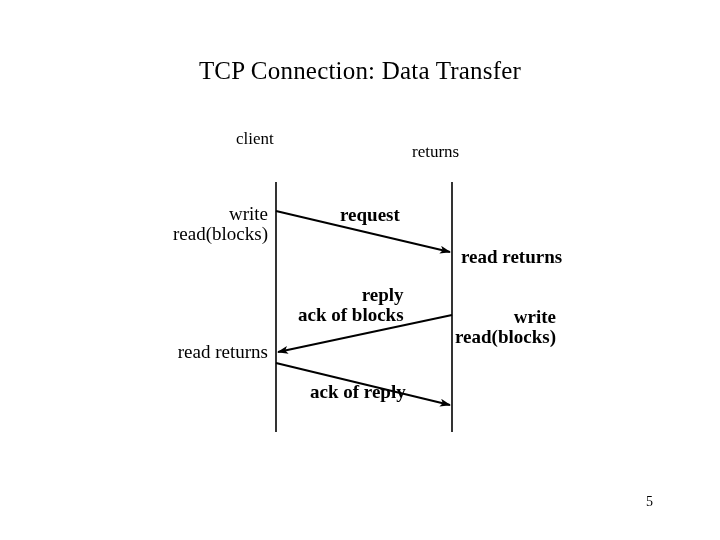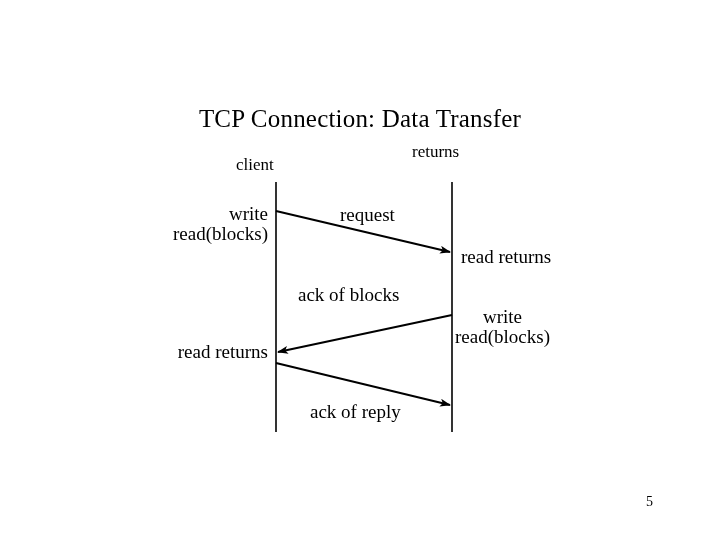--- a/index.html
+++ b/index.html
@@ -23,31 +23,30 @@
   #slide-title {
     position: absolute;
     left: 0;
     top: 56px;
     width: 720px;
     text-align: center;
     font-size: 25px;
     line-height: 30px;
     letter-spacing: 0.2px;
     white-space: nowrap;
-    margin-top: 48px;
   }
   .col-header {
     position: absolute;
     font-size: 17px;
     line-height: 21px;
     white-space: nowrap;
   }
   #header-client {
     left: 236px;
-    top: 154px;
+    top: 128px;
   }
   #header-server {
     left: 412px;
     top: 141px;
   }
   #diagram-svg {
     position: absolute;
     left: 0;
     top: 0;
     width: 720px;
@@ -56,21 +55,22 @@
   .note {
     position: absolute;
     font-size: 19px;
     line-height: 20px;
     white-space: nowrap;
   }
   .note-right {
     text-align: right;
   }
   .note-left {
-    text-align: center;
+    text-align: right;
+    font-weight: bold;
   }
   .note-line {
     display: block;
   }
   #note-client-write {
     right: 452px;
     top: 204px;
   }
   #note-request {
     left: 340px;
@@ -87,21 +87,21 @@
   #note-server-write {
     left: 455px;
     top: 307px;
   }
   #note-client-readreturns {
     right: 452px;
     top: 342px;
   }
   #note-ackreply {
     left: 310px;
-    top: 402px;
+    top: 382px;
   }
   #page-number {
     position: absolute;
     left: 646px;
     top: 493px;
     font-size: 14px;
     line-height: 18px;
   }
 </style>
 </head>
@@ -141,20 +141,21 @@
     <span class="note-line">read(blocks)</span>
   </div>
 
   <div class="note note-left" id="note-request">request</div>
 
   <div class="note note-left" id="note-server-readreturns">
     <span class="note-line">read returns</span>
   </div>
 
   <div class="note note-left" id="note-reply">
+    <span class="note-line">reply</span>
     <span class="note-line">ack of blocks</span>
   </div>
 
   <div class="note note-left" id="note-server-write">
     <span class="note-line">write</span>
     <span class="note-line">read(blocks)</span>
   </div>
 
   <div class="note note-right" id="note-client-readreturns">
     <span class="note-line">read returns</span>

